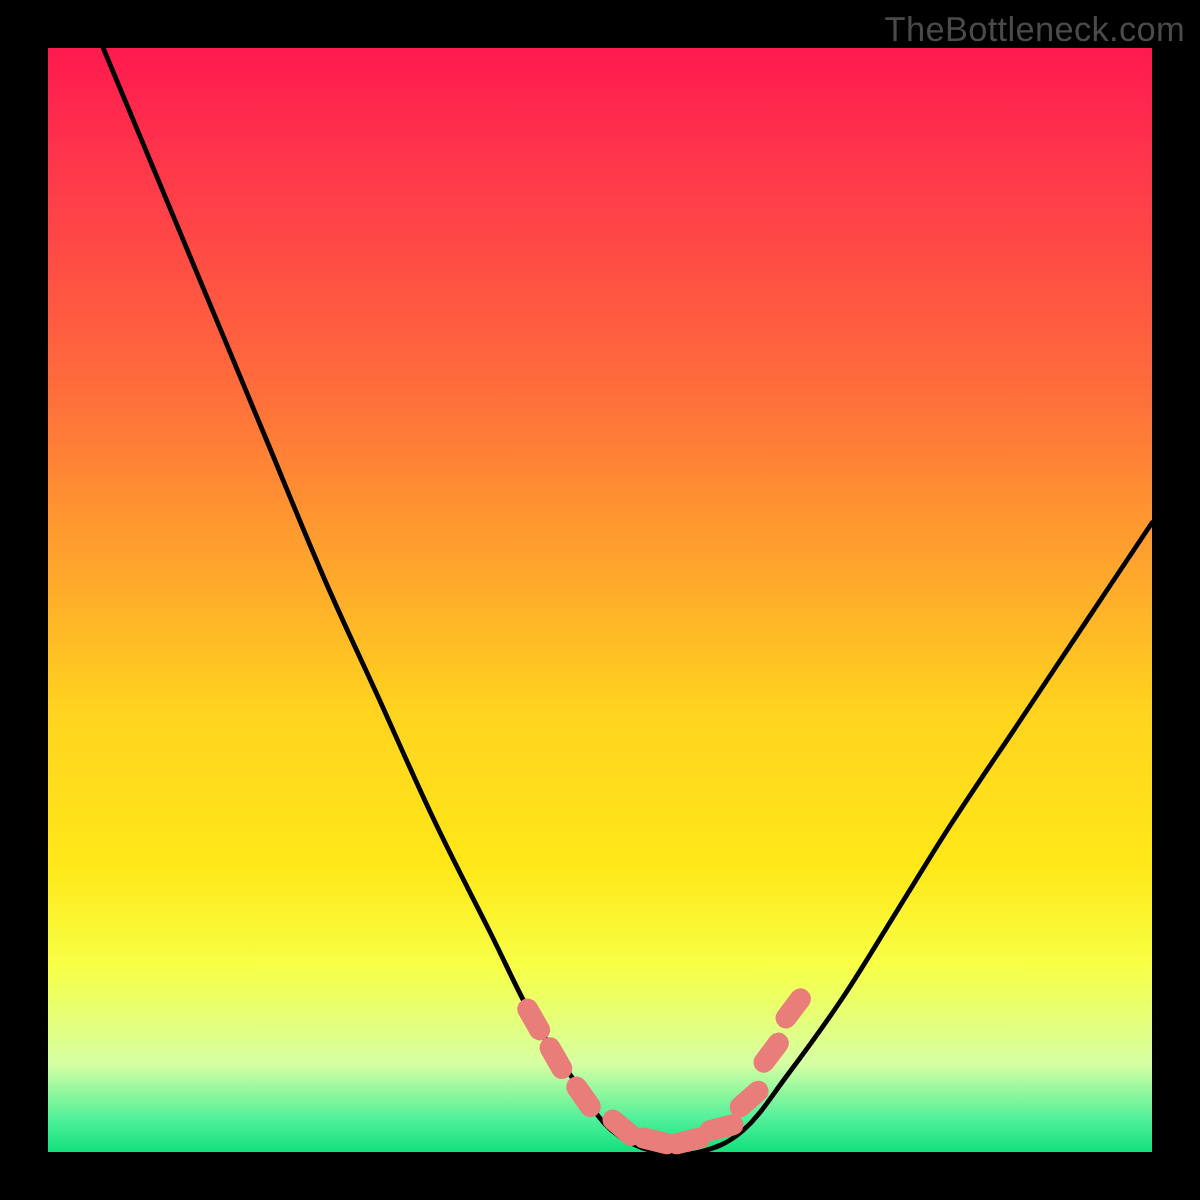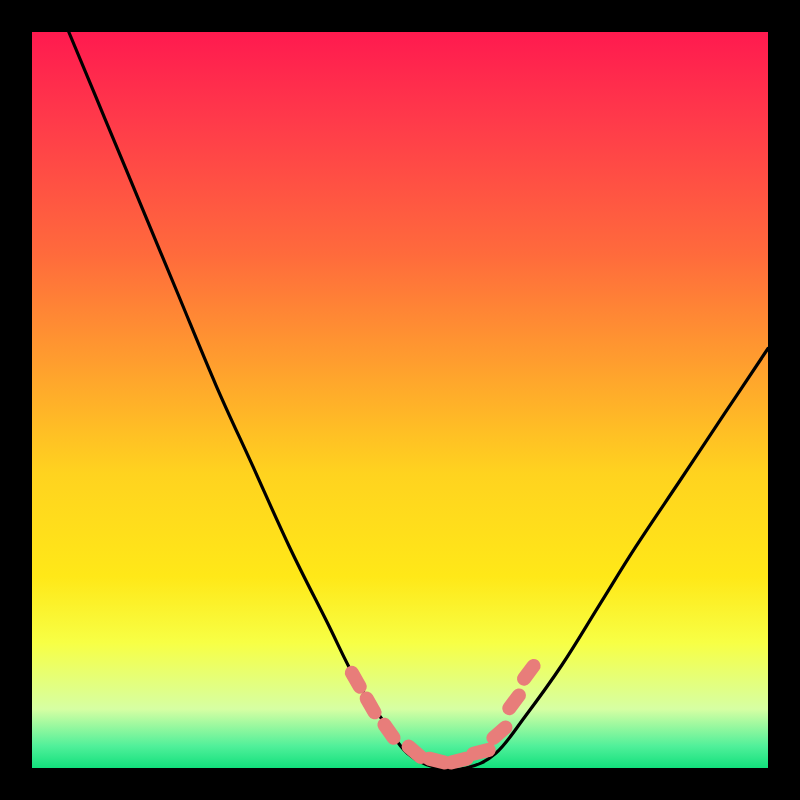--- a/index.html
+++ b/index.html
@@ -75,13 +75,14 @@
           <rect x="367.7" y="712.8" width="30" height="14" rx="7" ry="7" class="marker" fill="#e87d7a" transform="rotate(40.6 382.7 719.8)"></rect>
           <rect x="389.8" y="721.6" width="30" height="14" rx="7" ry="7" class="marker" fill="#e87d7a" transform="rotate(14.0 404.8 728.6)"></rect>
           <rect x="411.9" y="721.6" width="30" height="14" rx="7" ry="7" class="marker" fill="#e87d7a" transform="rotate(-14.0 426.9 728.6)"></rect>
           <rect x="434.0" y="712.8" width="30" height="14" rx="7" ry="7" class="marker" fill="#e87d7a" transform="rotate(-14.0 449.0 719.8)"></rect>
           <rect x="452.4" y="693.7" width="30" height="14" rx="7" ry="7" class="marker" fill="#e87d7a" transform="rotate(-41.2 467.4 700.7)"></rect>
           <rect x="467.1" y="662.8" width="30" height="14" rx="7" ry="7" class="marker" fill="#e87d7a" transform="rotate(-53.1 482.1 669.8)"></rect>
           <rect x="481.8" y="633.3" width="30" height="14" rx="7" ry="7" class="marker" fill="#e87d7a" transform="rotate(-53.1 496.8 640.3)"></rect>
         </g>
     </svg>
   </div>
+  <div class="watermark">TheBottleneck.com</div>
 </div>
 
 </body></html>

